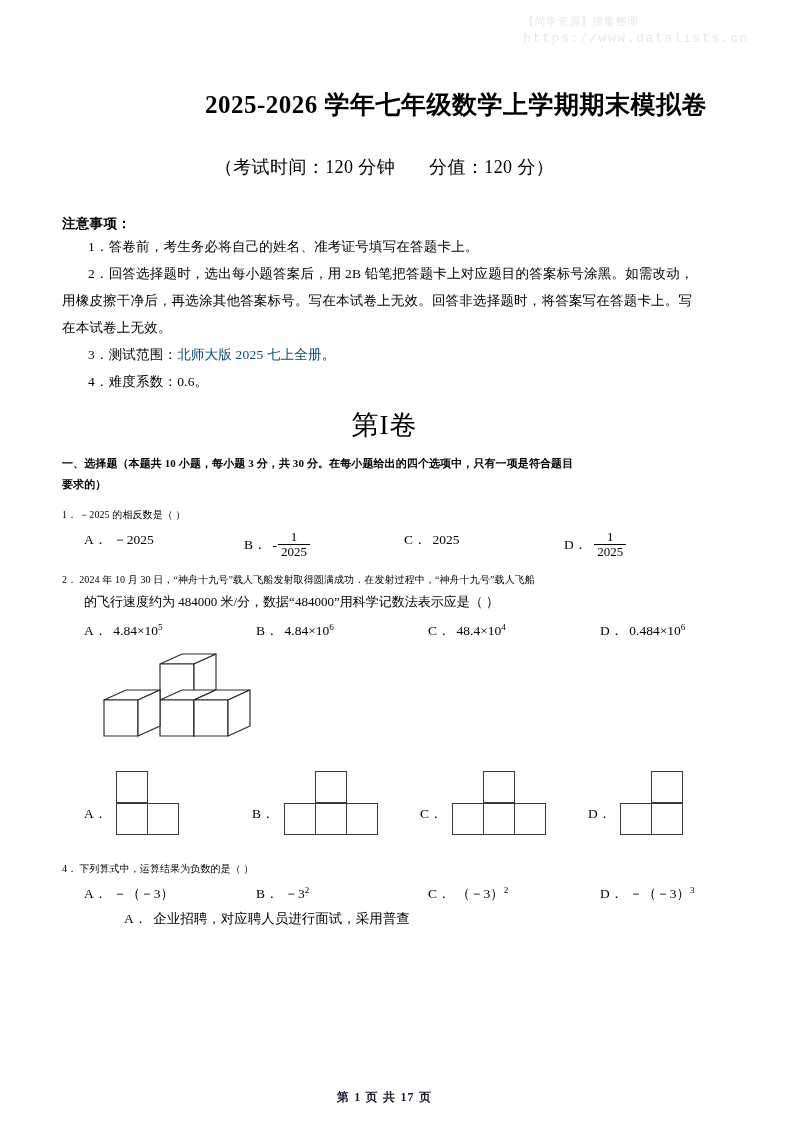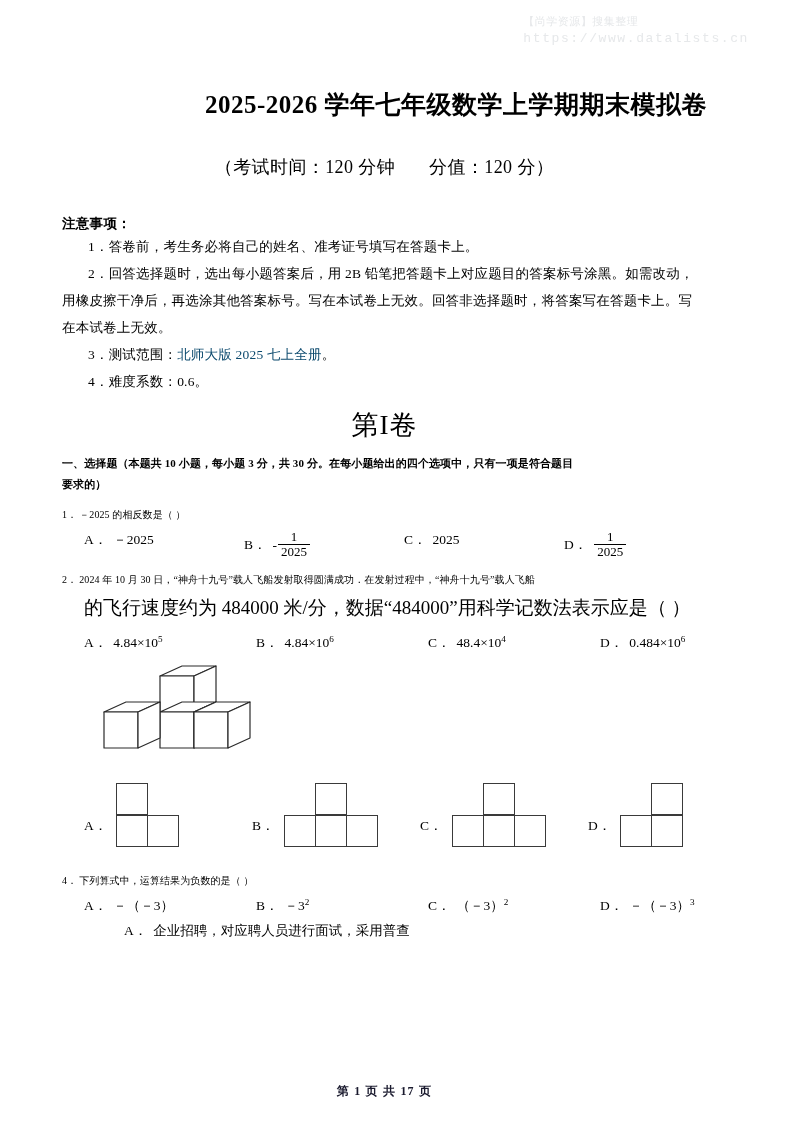--- a/index.html
+++ b/index.html
@@ -91,21 +91,21 @@
   }
   .q-stem {
     font-size: 10px;
     line-height: 1.95;
     margin-top: 9px;
     text-align: justify;
     letter-spacing: .1px;
   }
   .q-stem .num { margin-right: 2px; }
   .q-cont {
-    font-size: 19px;
+    font-size: 13px;
     line-height: 1.95;
     padding-left: 22px;
     text-align: justify;
   }
   .opts {
     display: flex;
     font-size: 13.5px;
     margin-top: 7px;
     padding-left: 22px;
   }
@@ -160,21 +160,21 @@
     height: 32px;
     border: 1px solid #3a3a3a;
     box-sizing: border-box;
   }
 
   
   .footer {
     position: absolute;
     left: 0;
     right: 0;
-    bottom: 22px;
+    bottom: 16px;
     text-align: center;
     font-size: 12px;
     font-weight: bold;
     letter-spacing: 1.2px;
     color: #1a1a2e;
   }
 </style>
 </head>
 <body>
 

